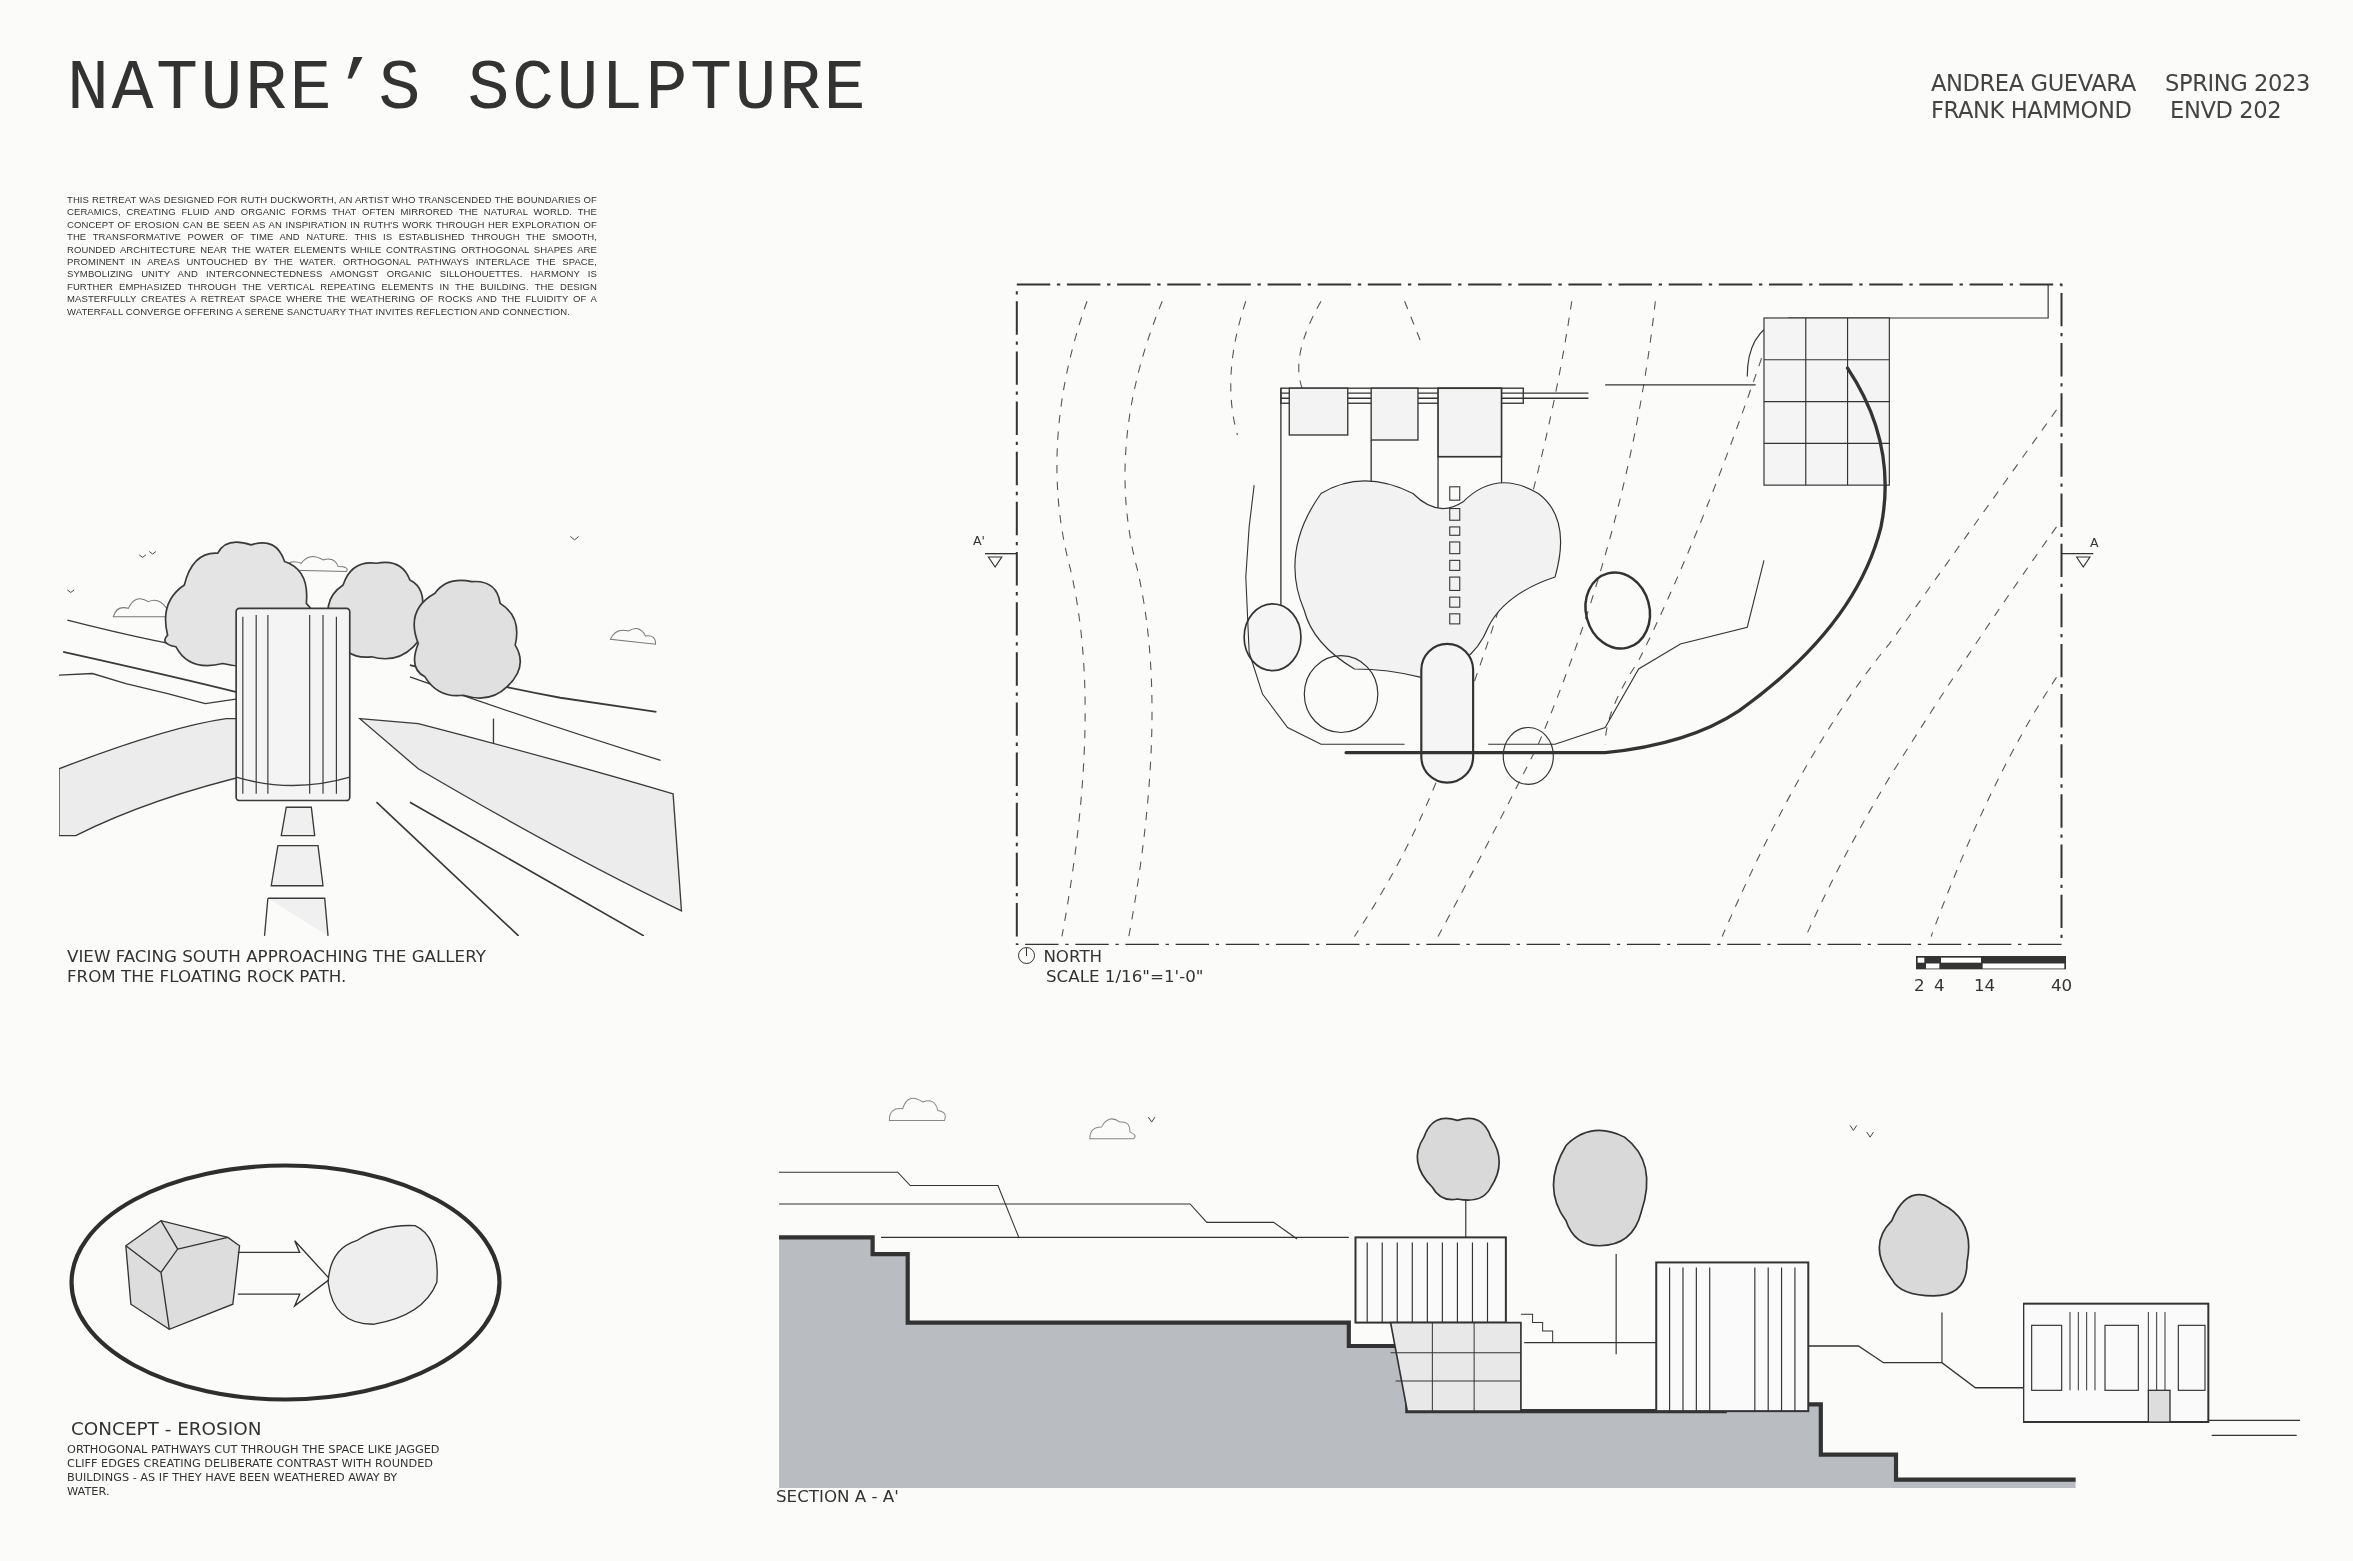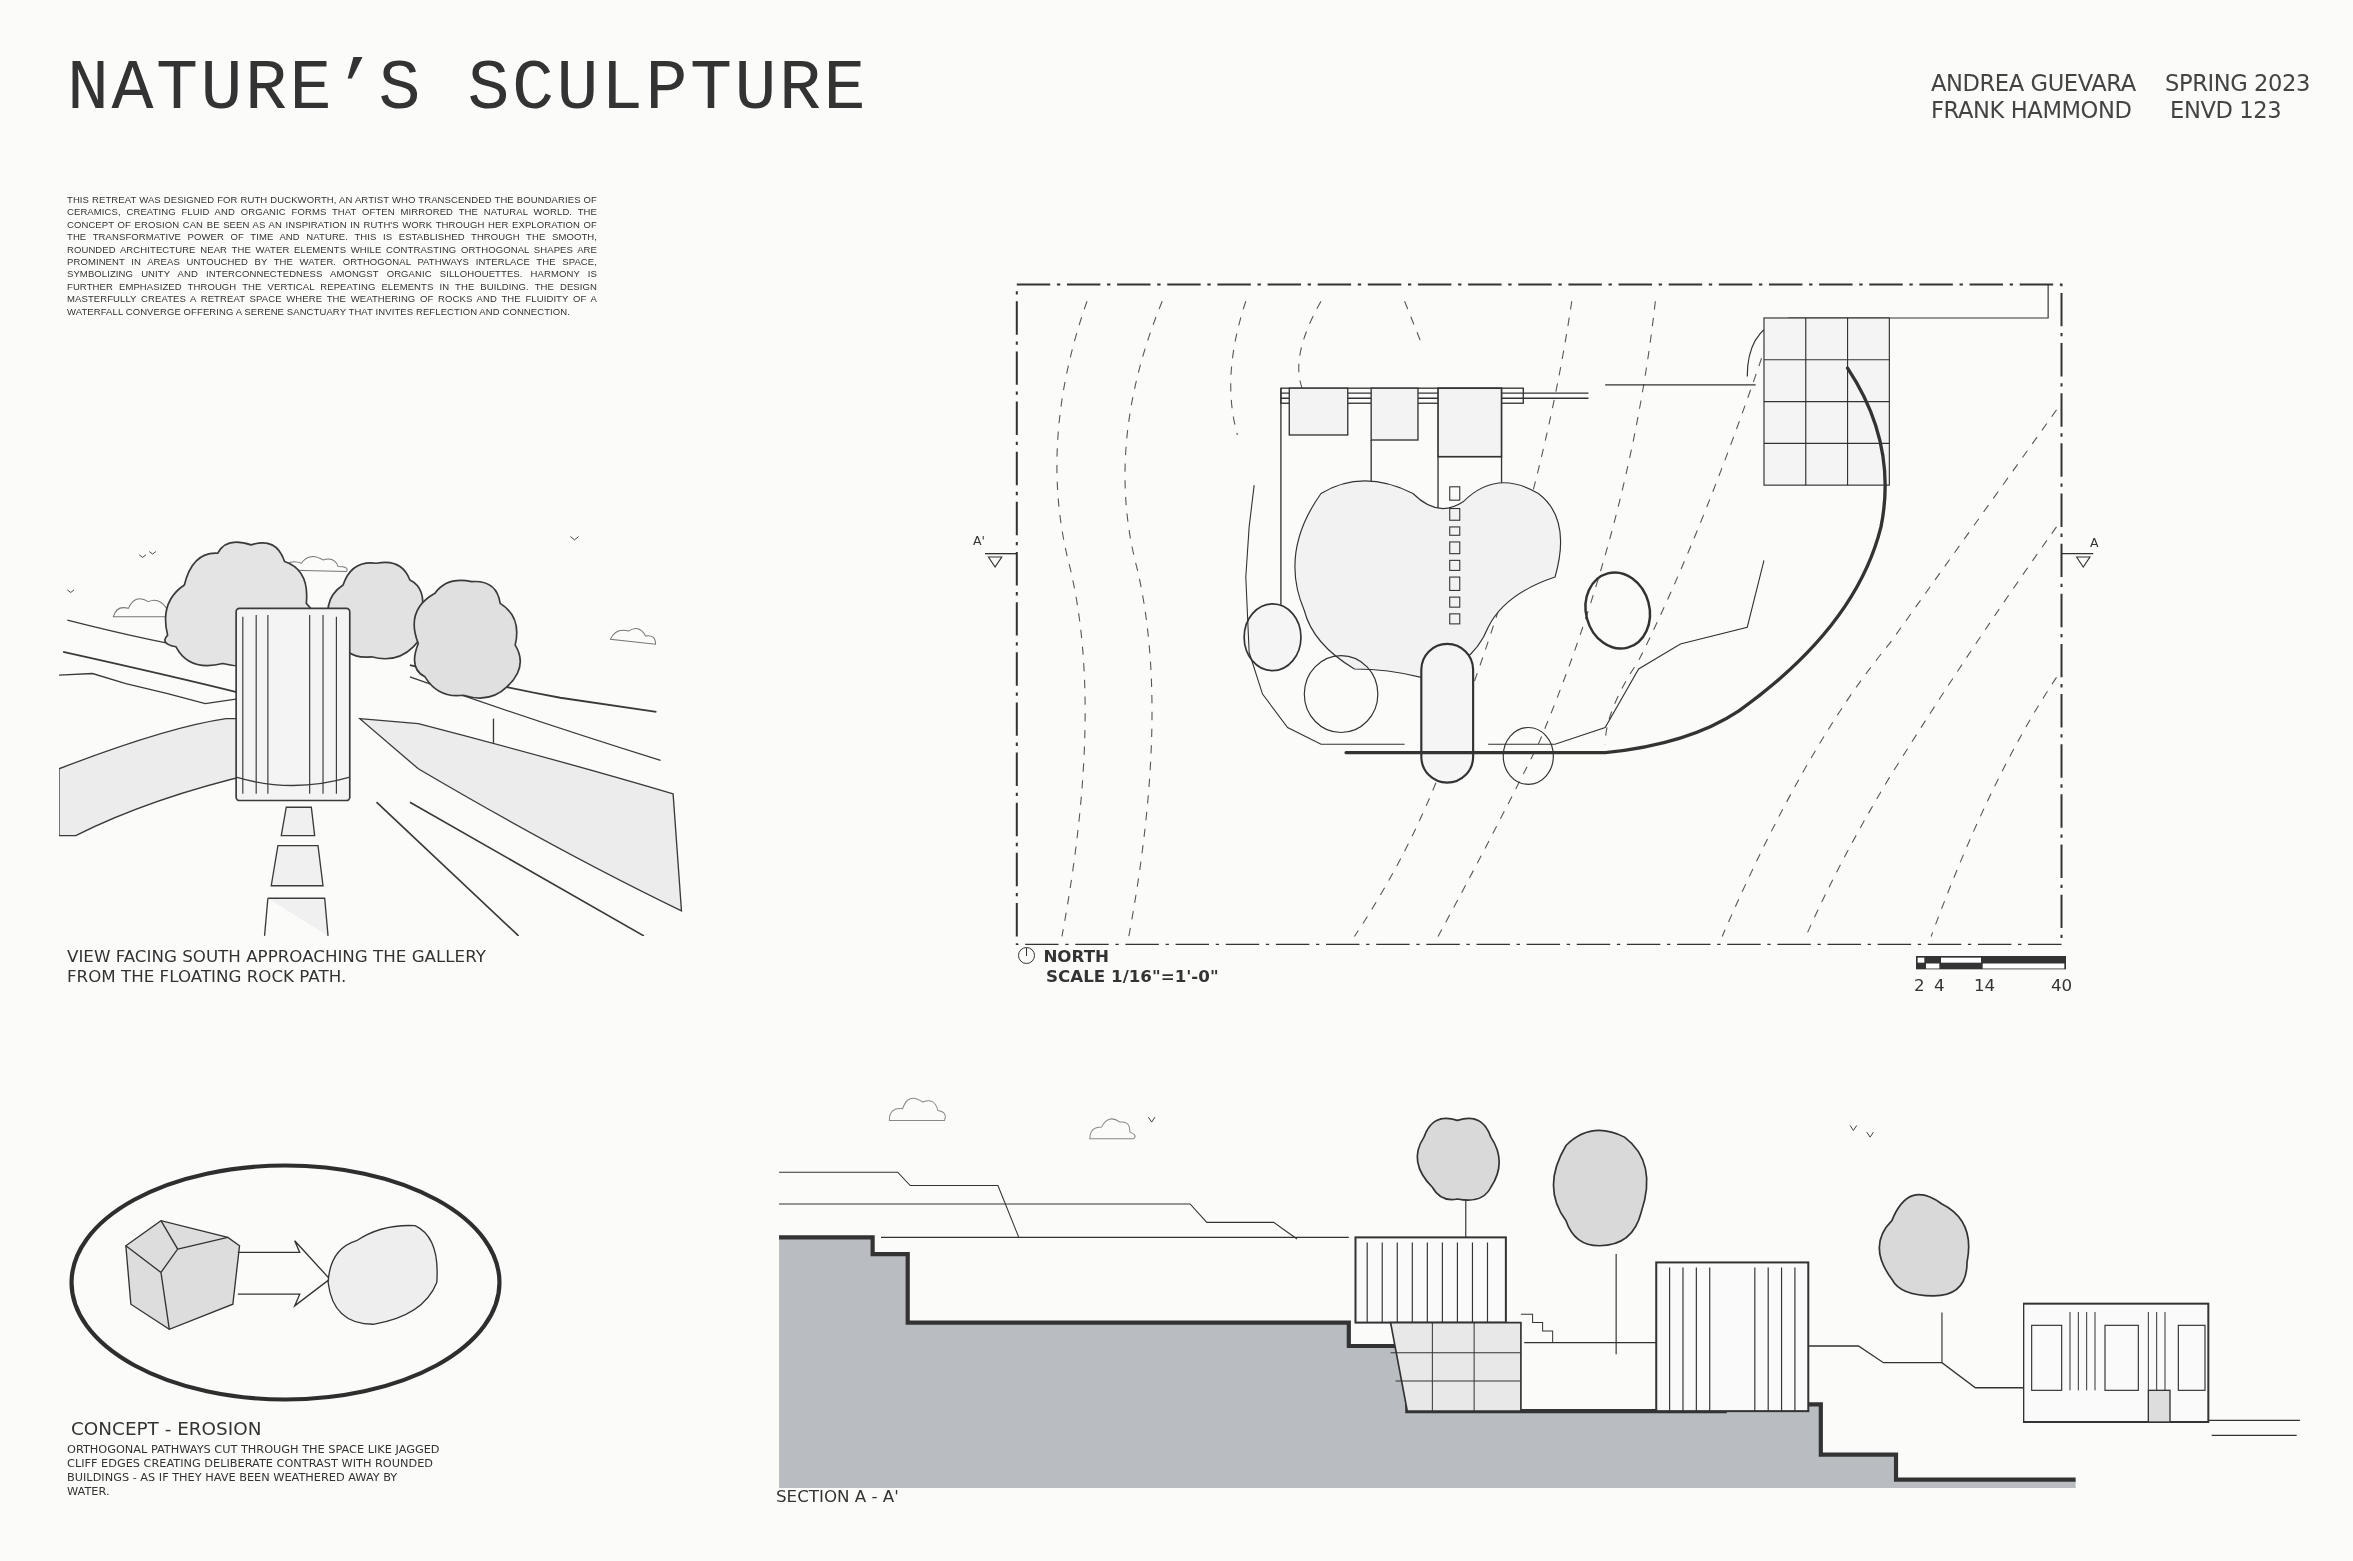--- a/index.html
+++ b/index.html
@@ -5,21 +5,21 @@
   html, body { margin:0; padding:0; }
   body { width:2354px; height:1561px; background:#fbfbfa; position:relative; overflow:hidden; font-family:"Liberation Sans", sans-serif; color:#2b2b2b; }
   .abs { position:absolute; }
   .title { left:67px; top:55px; font-size:70px; letter-spacing:2.5px; font-weight:400; color:#333; line-height:1; font-family:Liberation Mono, monospace; }
   .credits { left:1931px; top:70px; font-size:22.6px; color:#444; line-height:27px; font-family:"DejaVu Sans", sans-serif; letter-spacing:-0.4px; }
   .credits .row { display:flex; gap:8px; }
   .credits .c1 { width:226px; }
   .desc { left:67px; top:194px; width:530px; font-size:9.5px; line-height:12.4px; text-transform:uppercase; text-align:justify; color:#333; font-family:Liberation Sans, sans-serif; letter-spacing:0.1px; }
   .caption { font-family:"DejaVu Sans", sans-serif; color:#333; text-transform:uppercase; }
   .persp-cap { left:67px; top:946px; font-size:16.7px; line-height:20px; }
-  .plan-cap { left:1018px; top:946px; font-size:16.7px; line-height:20px;font-weight:bold; }
+  .plan-cap { left:1018px; top:946px; font-size:16.7px; line-height:20px; }
   .plan-cap .scale { padding-left:28px; }
   .north-sym { display:inline-block; width:15px; height:15px; border:1.7px solid #333; border-radius:50%; position:relative; vertical-align:-1.7px; margin-right:8.4px; }
   .north-sym::after { content:""; position:absolute; left:6.7px; top:0.8px; width:1.7px; height:7.5px; background:#333; }
   .concept-title { left:71px; top:1418px; font-size:18.4px; }
   .concept-body { left:67px; top:1443px; width:376px; font-size:11.3px; line-height:14px; }
   .section-cap { left:776px; top:1486px; font-size:16.7px; }
   .scalebar-labels { left:1914px; top:975px; font-size:16.7px; color:#333; font-family:"DejaVu Sans", sans-serif; width:167px; height:20px; }
   .scalebar-labels span { position:absolute; top:0; }
   svg { position:absolute; }
 </style>
@@ -27,21 +27,21 @@
 <body>
 
 <div class="abs title">NATURE’S SCULPTURE</div>
 <div class="abs credits">
   <div class="row">
     <span class="c1">ANDREA GUEVARA</span>
     <span>SPRING 2023</span>
   </div>
   <div class="row">
     <span class="c1">FRANK HAMMOND</span>
-    <span style="padding-left:5px">ENVD 123</span>
+    <span style="padding-left:5px">ENVD 202</span>
   </div>
 </div>
 
 <div class="abs desc">This retreat was designed for Ruth Duckworth, an artist who transcended the boundaries of ceramics, creating fluid and organic forms that often mirrored the natural world. The concept of erosion can be seen as an inspiration in Ruth's work through her exploration of the transformative power of time and nature. This is established through the smooth, rounded architecture near the water elements while contrasting orthogonal shapes are prominent in areas untouched by the water. Orthogonal pathways interlace the space, symbolizing unity and interconnectedness amongst organic sillohouettes. Harmony is further emphasized through the vertical repeating elements in the building. The design masterfully creates a retreat space where the weathering of rocks and the fluidity of a waterfall converge offering a serene sanctuary that invites reflection and connection.</div>
 
 <svg style="left:59px;top:518px" width="635" height="418" viewBox="0 0 760 500">
   <g fill="none" stroke="#3a3a3a" stroke-width="1.6">
 
     <path d="M65 118 q4 -14 18 -10 q8 -18 24 -8 q12 -6 22 8 q12 0 12 10 z" stroke="#777" stroke-width="1.2"></path>
     <path d="M268 62 q6 -14 22 -8 q10 -14 26 -4 q14 -4 18 8 q14 0 10 6 z" stroke="#777" stroke-width="1.2"></path>

